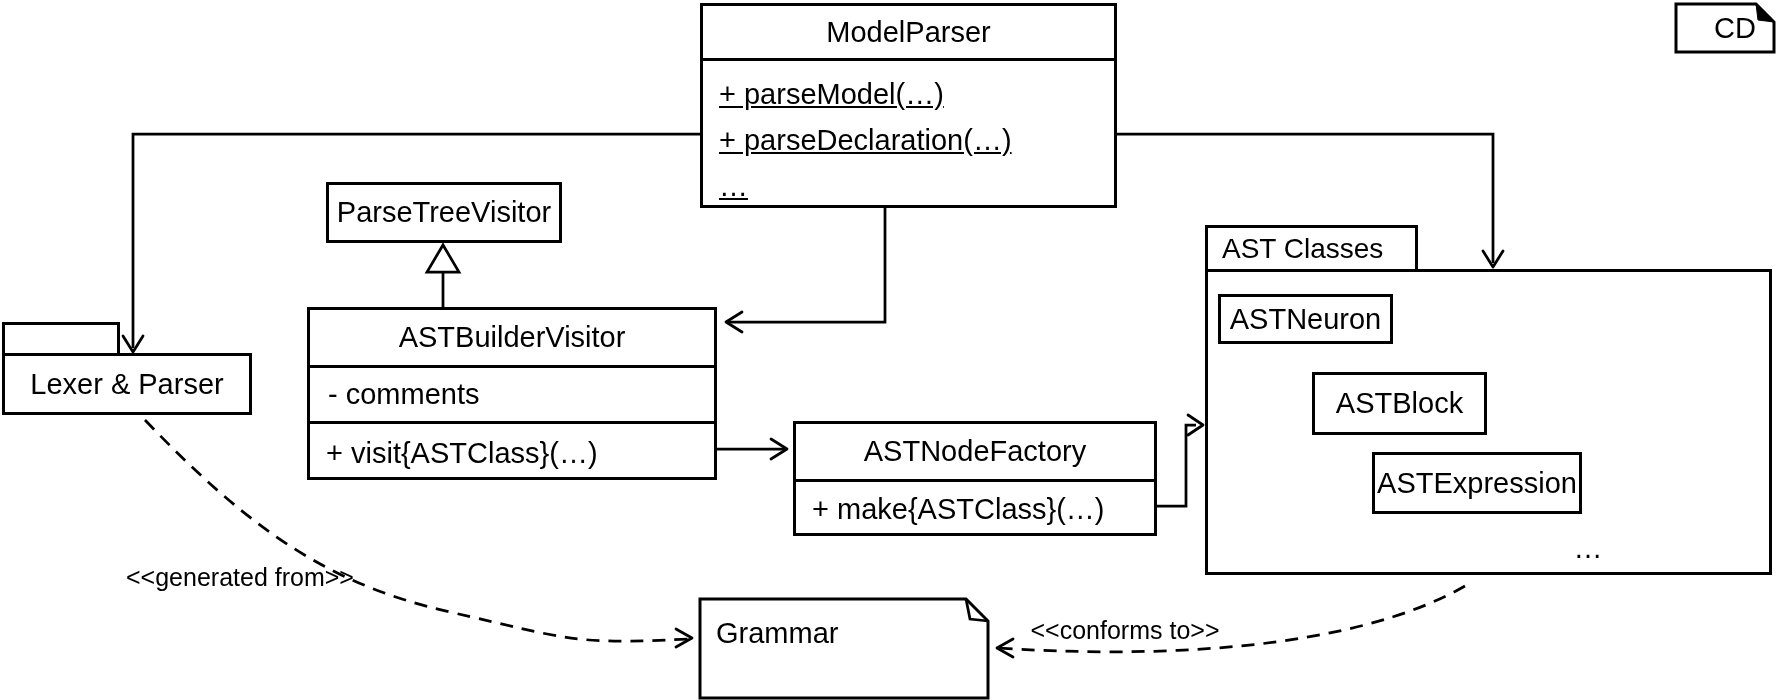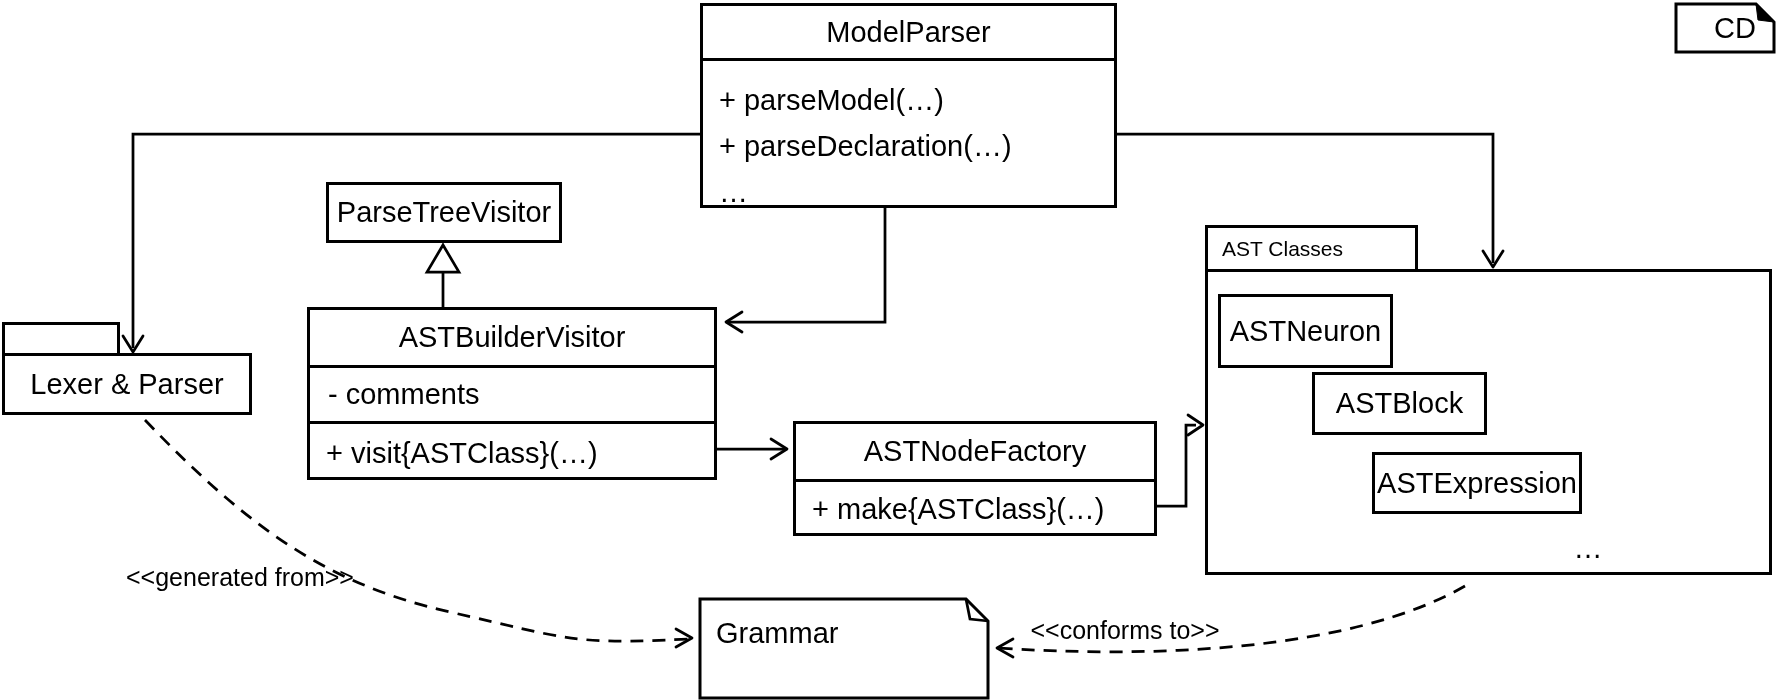--- a/index.html
+++ b/index.html
@@ -14,26 +14,26 @@
   .titlerow{
     display:flex; align-items:center; justify-content:center;
     box-sizing:border-box; height:100%;text-align:right;
   }
   .comp{
     display:flex; align-items:center; box-sizing:border-box;
     padding-left:16px; border-top:3px solid #000;
   }
   .comp.first{border-top:none;}
   .comp.center{justify-content:center; padding-left:0;border-radius:12px;}
-  .members{box-sizing:border-box; padding:16px 0 0 16px;}
+  .members{box-sizing:border-box; padding:10px 0 0 16px;text-decoration:underline;}
   .members .m{height:46px; display:flex; align-items:center;}
   .tab{
     position:absolute; border:3px solid #000; background:#fff;
     box-sizing:border-box; z-index:1; display:flex; align-items:center;
-    font-size:21px; padding-left:14px;
+    font-size:28px; padding-left:14px;
   }
   .plain{
     position:absolute; z-index:3; font-size:29px; display:flex; align-items:center;
   }
   .edge-label{
     position:absolute; z-index:3; font-size:25px; text-align:center;
   }
   svg#wires{position:absolute; left:0; top:0; z-index:2; pointer-events:none;}
   svg#wires path, svg#wires line{stroke:#000; fill:none; stroke-width:2.75;}
   svg#wires .arrowhead{stroke-linejoin:round; stroke-linecap:round;}
@@ -73,21 +73,21 @@
 
   <div class="tab" style="left:2px; top:322px; width:118px; height:34px;"></div>
   <div class="box" style="left:2px; top:353px; width:250px; height:62px;">
     <div class="titlerow">Lexer &amp; Parser</div>
   </div>
 
   <div class="tab" style="left:1205px; top:225px; width:213px; height:47px;">
     <span>AST Classes</span>
   </div>
   <div class="box" style="left:1205px; top:269px; width:567px; height:306px;"></div>
-  <div class="box" style="left:1218px; top:294px; width:175px; height:74px;">
+  <div class="box" style="left:1218px; top:294px; width:175px; height:50px;">
     <div class="titlerow">ASTNeuron</div>
   </div>
   <div class="box" style="left:1312px; top:372px; width:175px; height:63px;">
     <div class="titlerow">ASTBlock</div>
   </div>
   <div class="box" style="left:1372px; top:452px; width:210px; height:62px;">
     <div class="titlerow">ASTExpression</div>
   </div>
   <div class="plain" style="left:1542px; top:530px; width:92px; height:36px; justify-content:center;">…</div>
 

